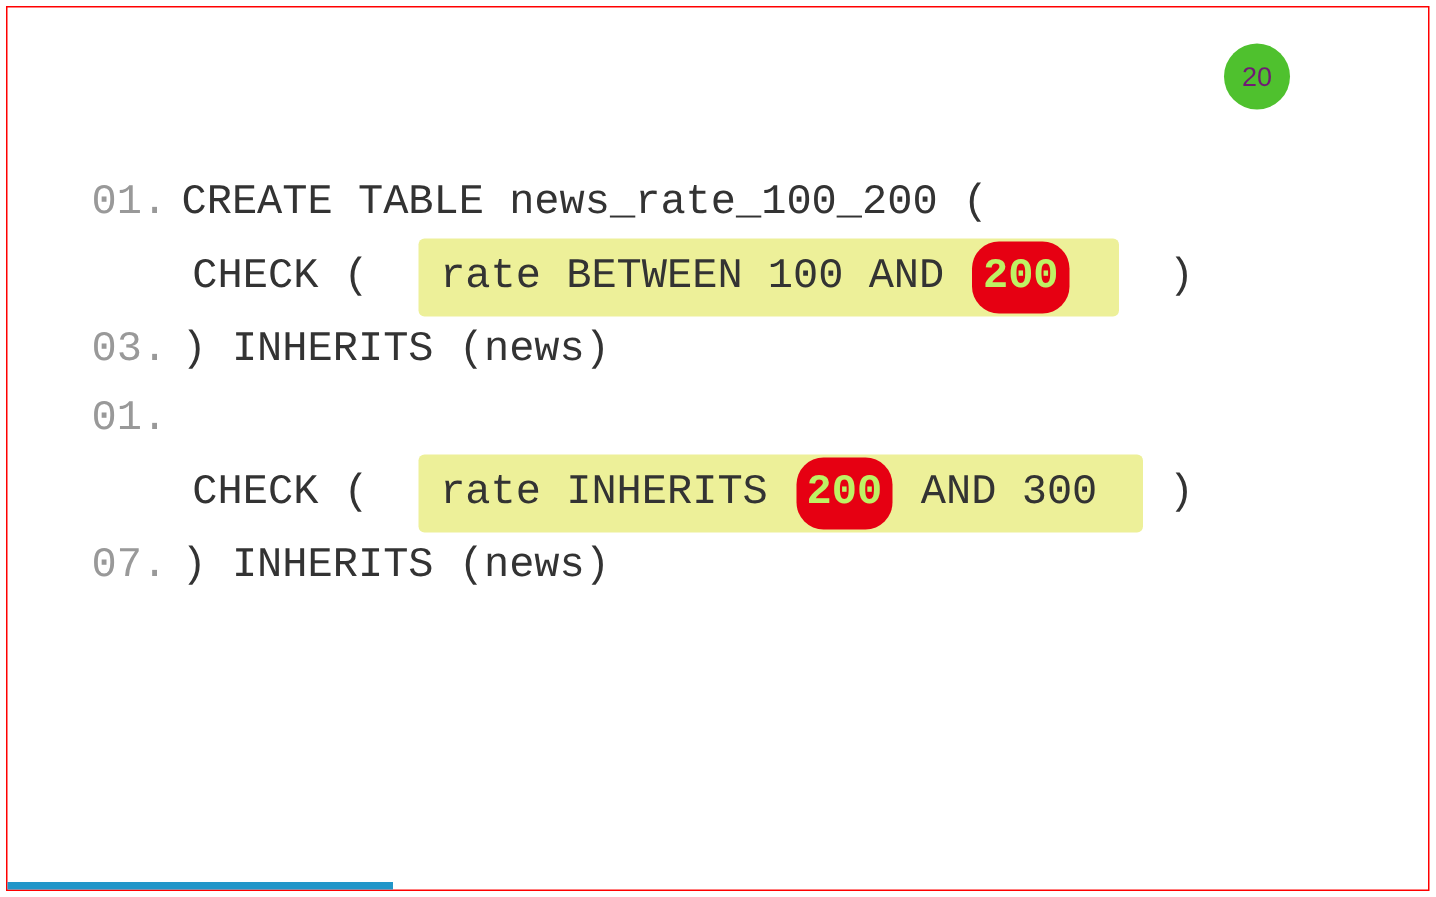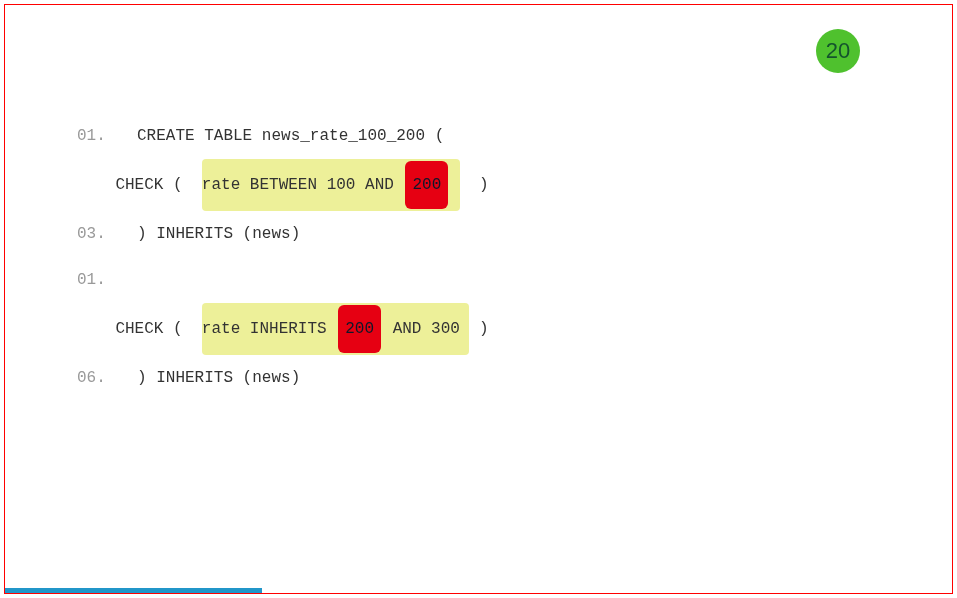--- a/index.html
+++ b/index.html
@@ -24,64 +24,64 @@
       background: #ffffff;
     }
     .badge {
       position: absolute;
       top: 24px;
       right: 92px;
       width: 44px;
       height: 44px;
       border-radius: 50%;
       background: #4fc12e;
-      color: #14532d;
+      color: #701a75;
       display: flex;
       align-items: center;
       justify-content: center;
       font-family: Arial, sans-serif;
-      font-size: 22px;
+      font-size: 18px;
       font-weight: 400;
     }
     .code-block {
       position: absolute;
       top: 108px;
       left: 56px;
-      font-size: 16px;
+      font-size: 28px;
       line-height: 46px;
       color: #333333;
-      margin-left: 16px;
     }
     .code-line {
       white-space: pre;
       display: flex;
       align-items: baseline;
     }
     .line-num {
       color: #999999;
       display: inline-block;
       min-width: 60px;
     }
     .code-text {
       display: inline;
     }
     .hl-yellow {
       background: #edf099;
-      padding: 2px 0;
+      padding: 2px 14px;
       border-radius: 4px;
       display: inline-flex;
       align-items: baseline;
     }
     .hl-red {
       background: #e60012;
-      color: #0f172a;
+      color: #bef264;
       padding: 1px 7px;
-      border-radius: 6px;
+      border-radius: 18px;
       display: inline;
       margin: 0 2px;
+      font-weight: bold;
     }
     .progress-bar {
       position: absolute;
       bottom: 0;
       left: 0;
       height: 5px;
       background: #2196c9;
     }
   </style>
 </head>
@@ -122,20 +122,20 @@
       <span class="code-text">    CHECK (  </span>
       <span class="hl-yellow">
         <span>rate INHERITS </span>
         <span class="hl-red">200</span>
         <span> AND 300 </span>
       </span>
       <span class="code-text"> )</span>
     </div>
 
     <div class="code-line">
-      <span class="line-num">06.</span>
+      <span class="line-num">07.</span>
       <span class="code-text">) INHERITS (news)</span>
     </div>
 
   </div>
 
   <div class="progress-bar" style="width:257px"></div>
 </div>
 
 </body></html>

